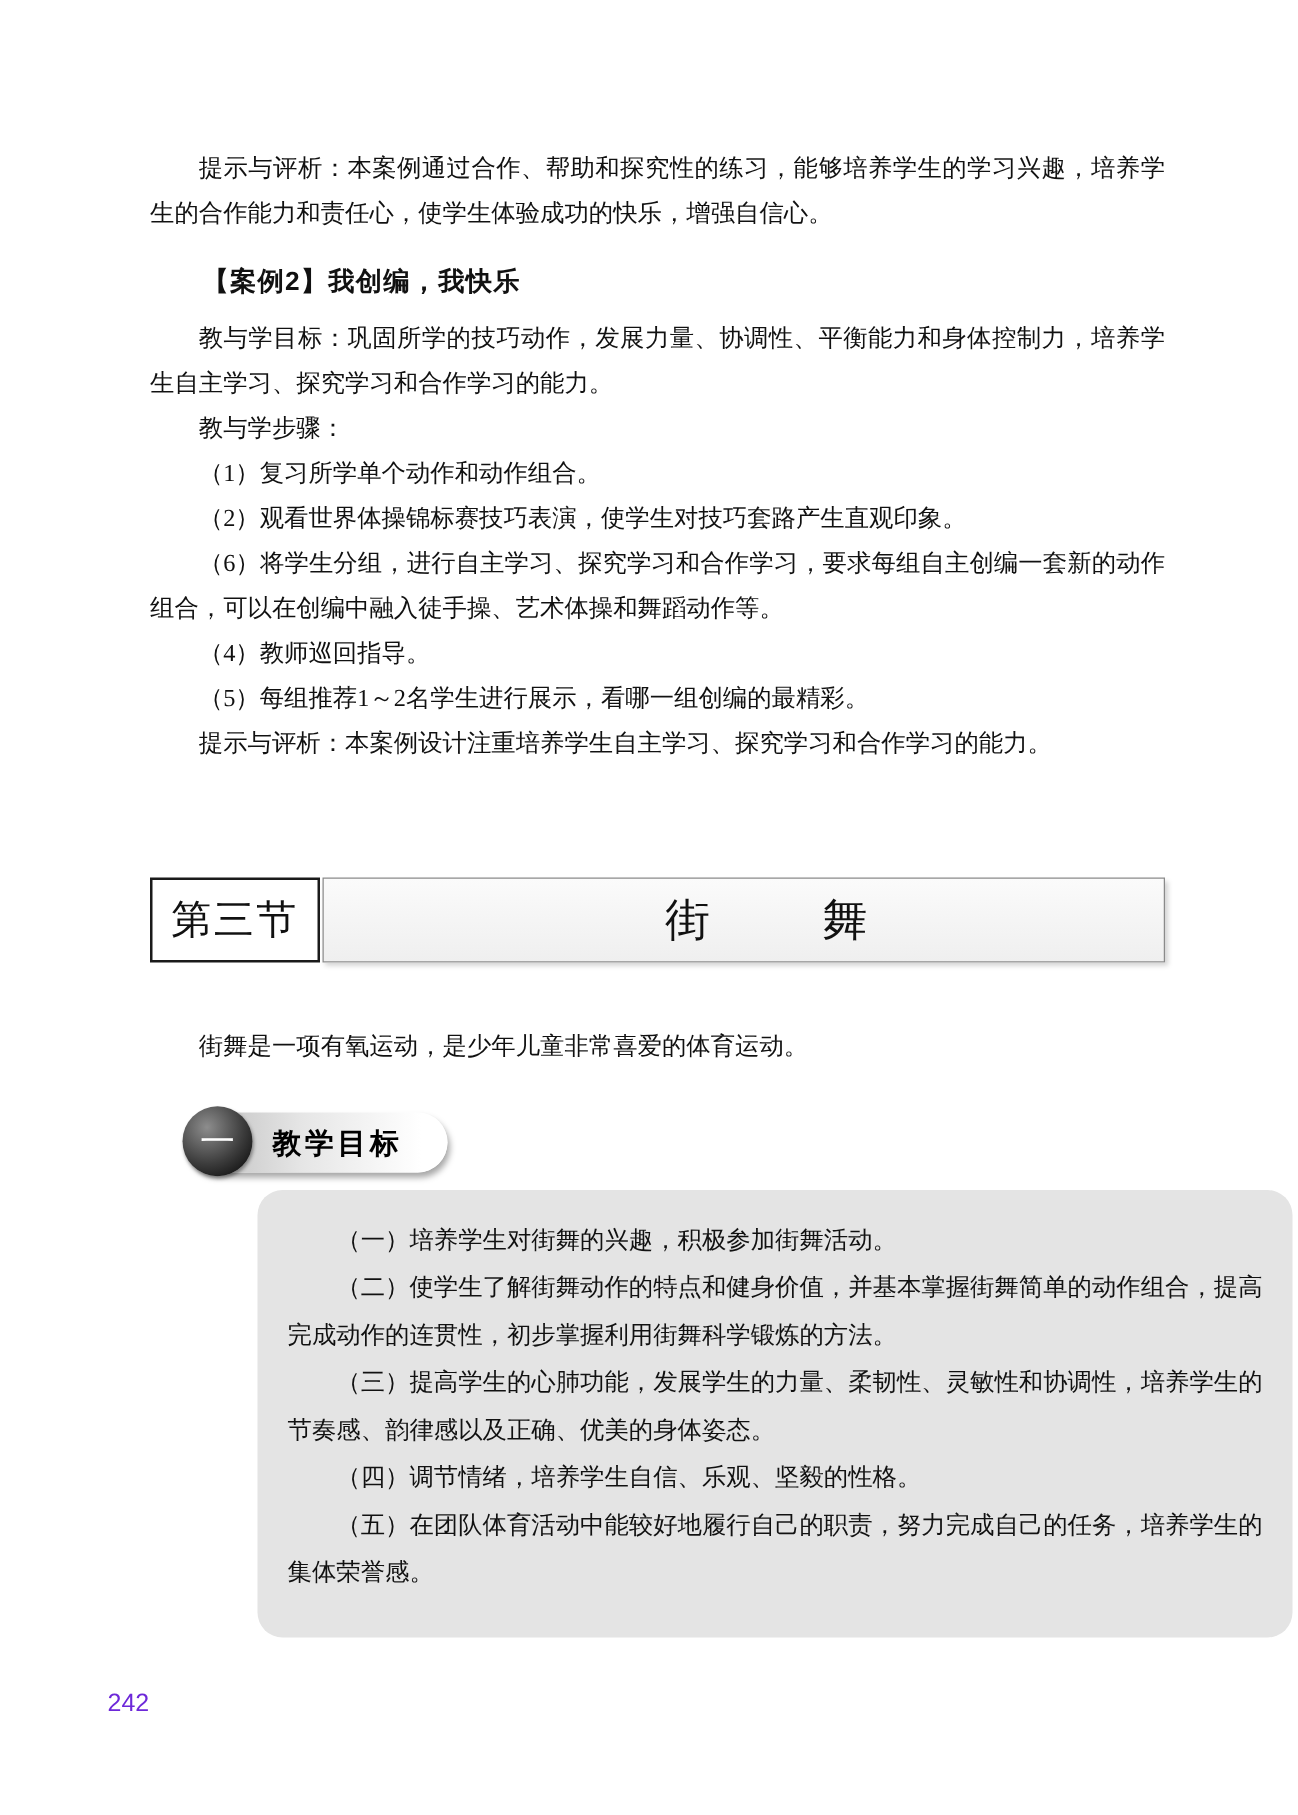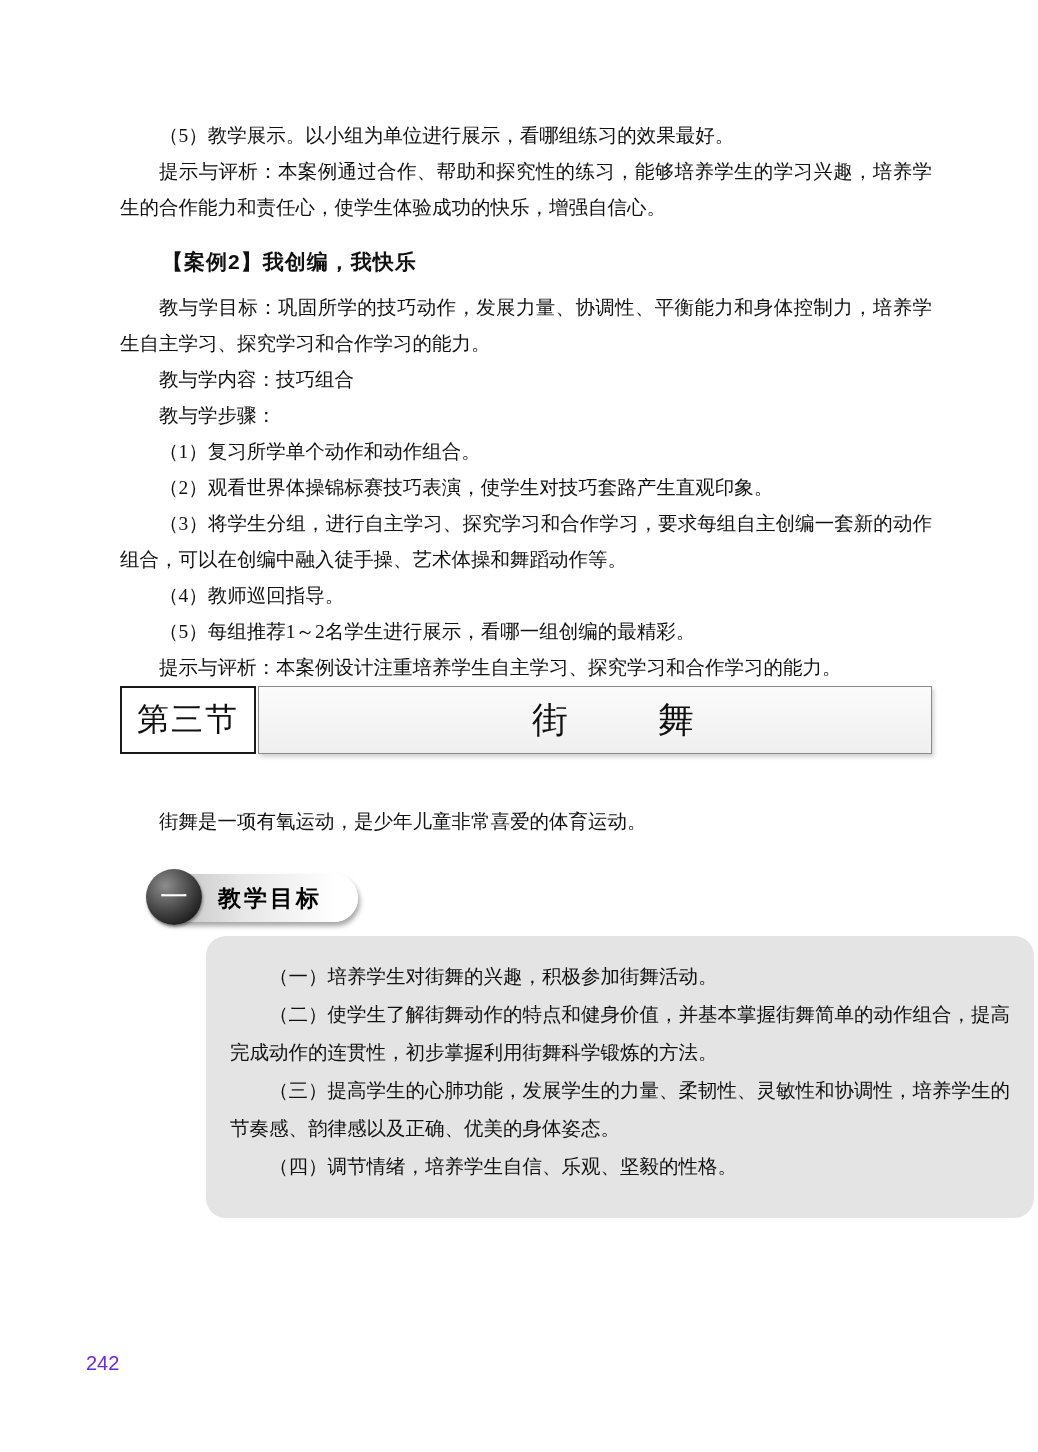--- a/index.html
+++ b/index.html
@@ -32,20 +32,21 @@
     font-size: 21px;
     line-height: 36px;
     text-indent: 2em;
     margin-top: 18px;
     margin-bottom: 10px;
     letter-spacing: 1px;
   }
   .section-banner {
     display: flex;
     align-items: stretch;
+    margin-top: 88px;
     width: 100%;
     height: 68px;
   }
   .section-label {
     width: 136px;
     border: 2.5px solid #1a1a1a;
     background: #ffffff;
     display: flex;
     align-items: center;
     justify-content: center;
@@ -130,31 +131,29 @@
     font-family: "Liberation Sans", "DejaVu Sans", sans-serif;
     color: #6d28d9;
   }
 </style>
 </head>
 <body>
 
 <div class="page">
   <div class="content">
 
-    <p class="body-par">（5）教学展示。以小组为单位进行展示，看哪组练习的效果最好。</p>
     <p class="body-par">提示与评析：本案例通过合作、帮助和探究性的练习，能够培养学生的学习兴趣，培养学生的合作能力和责任心，使学生体验成功的快乐，增强自信心。</p>
 
     <h3 class="case-heading">【案例2】我创编，我快乐</h3>
 
     <p class="body-par">教与学目标：巩固所学的技巧动作，发展力量、协调性、平衡能力和身体控制力，培养学生自主学习、探究学习和合作学习的能力。</p>
-    <p class="body-par">教与学内容：技巧组合</p>
     <p class="body-par">教与学步骤：</p>
     <p class="body-par">（1）复习所学单个动作和动作组合。</p>
     <p class="body-par">（2）观看世界体操锦标赛技巧表演，使学生对技巧套路产生直观印象。</p>
-    <p class="body-par">（3）将学生分组，进行自主学习、探究学习和合作学习，要求每组自主创编一套新的动作组合，可以在创编中融入徒手操、艺术体操和舞蹈动作等。</p>
+    <p class="body-par">（6）将学生分组，进行自主学习、探究学习和合作学习，要求每组自主创编一套新的动作组合，可以在创编中融入徒手操、艺术体操和舞蹈动作等。</p>
     <p class="body-par">（4）教师巡回指导。</p>
     <p class="body-par">（5）每组推荐1～2名学生进行展示，看哪一组创编的最精彩。</p>
     <p class="body-par">提示与评析：本案例设计注重培养学生自主学习、探究学习和合作学习的能力。</p>
 
     <div class="section-banner">
       <div class="section-label">第三节</div>
       <div class="section-title-box">街　　舞</div>
     </div>
 
     <p class="intro-par">街舞是一项有氧运动，是少年儿童非常喜爱的体育运动。</p>
@@ -162,18 +161,19 @@
     <div class="objective-badge">
       <div class="badge-circle">一</div>
       <span class="badge-label">教学目标</span>
     </div>
 
     <div class="objectives-box">
       <p>（一）培养学生对街舞的兴趣，积极参加街舞活动。</p>
       <p>（二）使学生了解街舞动作的特点和健身价值，并基本掌握街舞简单的动作组合，提高完成动作的连贯性，初步掌握利用街舞科学锻炼的方法。</p>
       <p>（三）提高学生的心肺功能，发展学生的力量、柔韧性、灵敏性和协调性，培养学生的节奏感、韵律感以及正确、优美的身体姿态。</p>
       <p>（四）调节情绪，培养学生自信、乐观、坚毅的性格。</p>
+      <p>（五）在团队体育活动中能较好地履行自己的职责，努力完成自己的任务，培养学生的集体荣誉感。</p>
     </div>
 
   </div>
 
   <div class="page-number">242</div>
 </div>
 
 </body></html>

